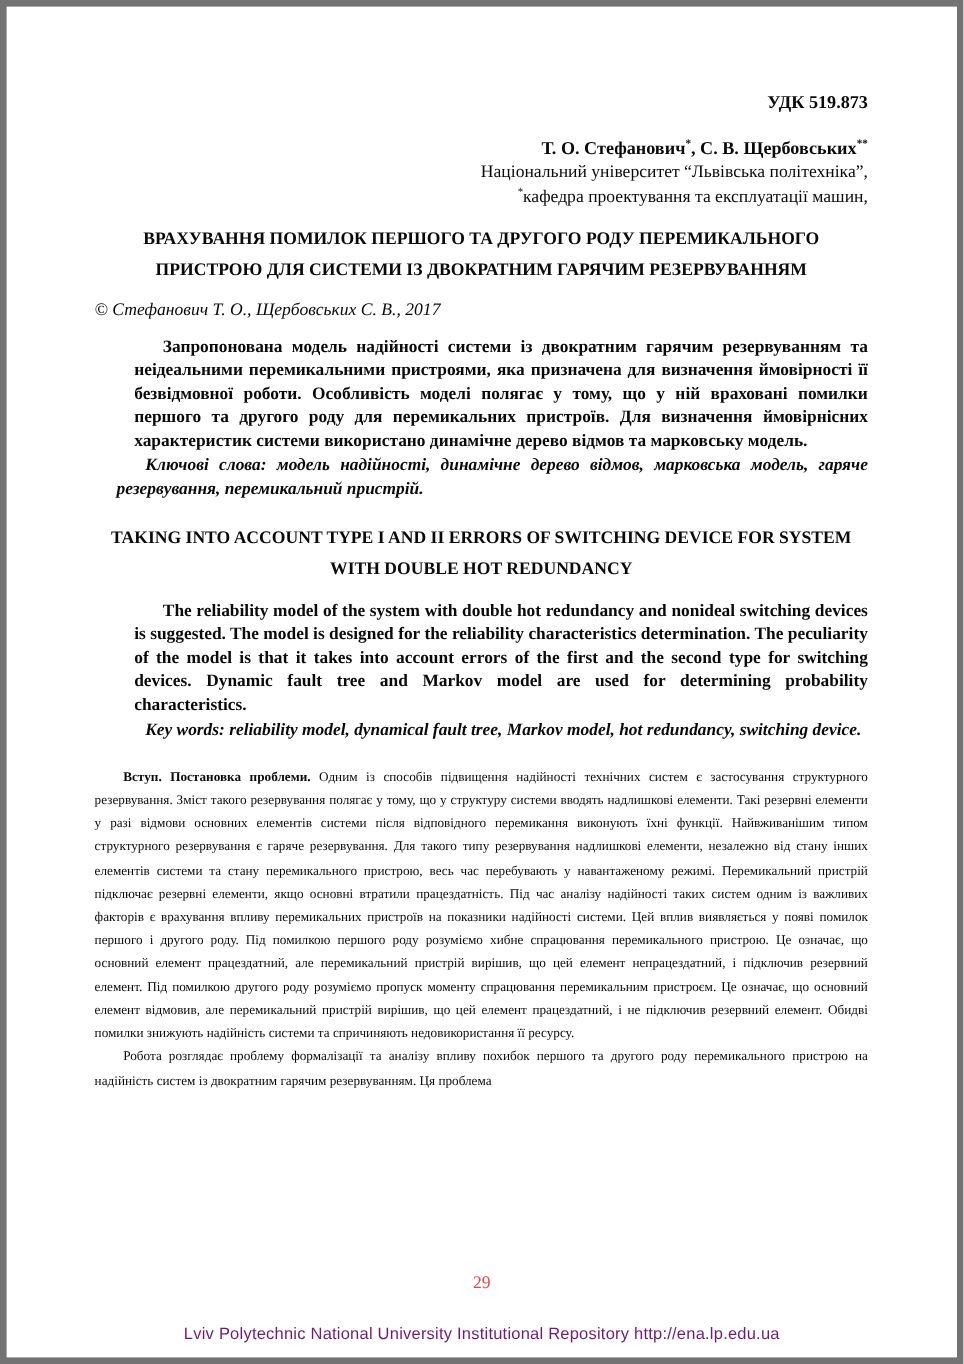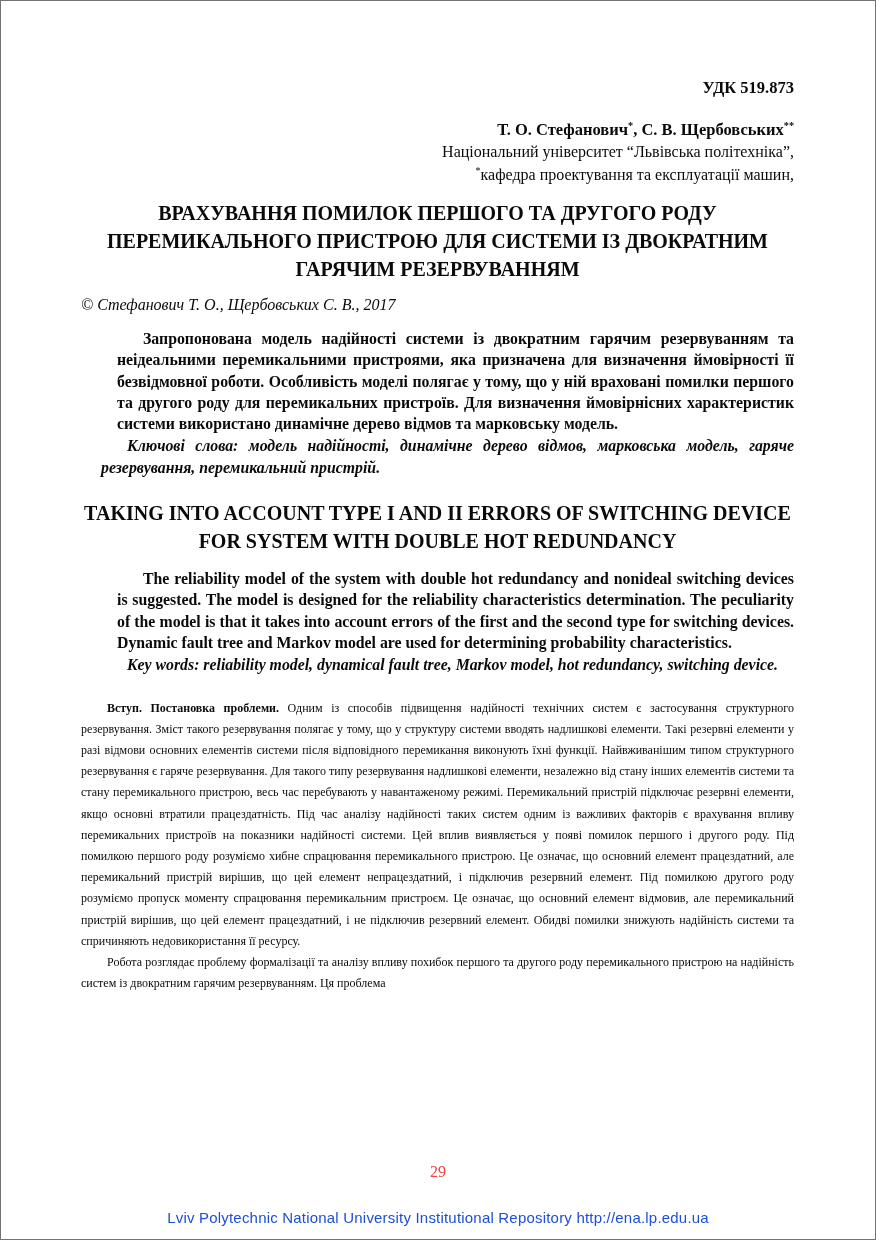--- a/index.html
+++ b/index.html
@@ -2,21 +2,21 @@
 <html><head>
 <meta charset="utf-8">
 <style>
   html, body { margin: 0; padding: 0; background: #ffffff; }
   .page {
     position: relative;
     width: 876px;
     height: 1240px;
     box-sizing: border-box;
     background: #ffffff;
-    border: 1px solid #737373;
+    border: 6px solid #737373;
     font-family: "Liberation Serif", "DejaVu Serif", serif;
     color: #0a0a0a;
     overflow: hidden;
   }
   .content {
     position: absolute;
     left: 80px;
     right: 81px;
     top: 76px;
   }
@@ -38,21 +38,21 @@
   }
   .affil {
     text-align: right;
     font-size: 16px;
     line-height: 22.5px;
   }
 
   .title-ua, .title-en {
     text-align: center;
     font-weight: bold;
-    font-size: 20px;
+    font-size: 16px;
     line-height: 28px;
     margin-top: 13px;
   }
   .title-en { margin-top: 21px; }
 
   .copyright {
     font-style: italic;
     font-size: 16px;
     line-height: 21px;
     margin-top: 11px;
@@ -95,21 +95,21 @@
     font-size: 16px;
     color: #ef4444;
   }
   .footer {
     position: absolute;
     left: 0; right: 0;
     bottom: 13px;
     text-align: center;
     font-family: "Liberation Sans", "DejaVu Sans", sans-serif;
     font-size: 15px;
-    color: #1d4ed8;
+    color: #701a75;
     letter-spacing: 0.2px;
   }
 </style>
 </head>
 <body>
 
 <div class="page">
 
   <main class="content">
 

